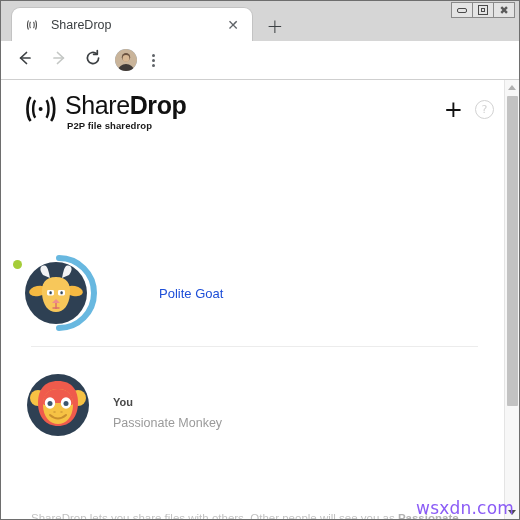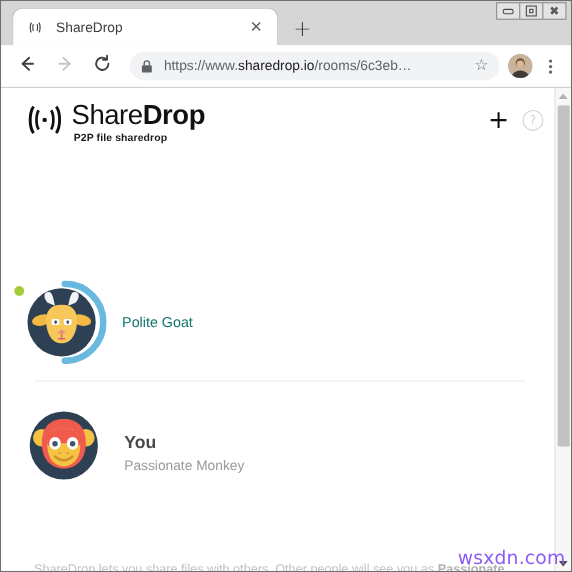--- a/index.html
+++ b/index.html
@@ -342,24 +342,25 @@
     height: 76px;
     margin-left: 20px;
     flex: none;
   }
   .avatar-slot.self { width: 66px; height: 66px; margin-left: 24px; }
 
   .peer-text { margin-left: 14px; }
   .peer-text.self { margin-left: 22px; }
   .peer-name {
     font-size: 13px;
-    color: #0f766e;
+    color: #1d4ed8;
+    margin-left: 48px;
   }
   .self-title {
-    font-size: 16px;
+    font-size: 11px;
     font-weight: bold;
     color: #4a4a4a;
     line-height: 21px;
     margin-top: 12px;
   }
   .self-sub {
     margin-top: 3px;
     font-size: 12.5px;
     color: #9a9a9a;
   }
@@ -485,30 +486,20 @@
 
     <div class="nav-btn reload">
       <span>
         <svg width="18" height="18" viewBox="0 0 18 18">
           <path d="M14.6 9 A5.6 5.6 0 1 1 12.6 4.7" fill="none" stroke="#3c4043" stroke-width="1.7" stroke-linecap="round"></path>
           <path d="M13.3 1.6 L13.3 5.3 L9.6 5.3" fill="none" stroke="#3c4043" stroke-width="1.7" stroke-linecap="round" stroke-linejoin="round"></path>
         </svg>
       </span>
     </div>
 
-    <div class="omnibox">
-      <span class="omni-lock">
-        <svg width="11" height="13" viewBox="0 0 11 13">
-          <rect x="1" y="5.4" width="9" height="6.6" rx="1.1" fill="#5f6368"></rect>
-          <path d="M3.1 5.4 V3.7 a2.4 2.4 0 0 1 4.8 0 V5.4" fill="none" stroke="#5f6368" stroke-width="1.25"></path>
-        </svg>
-      </span>
-      <span class="omni-url"><span>https://www.</span><span class="host">sharedrop.io</span><span>/rooms/6c3eb…</span></span>
-      <span class="omni-star">☆</span>
-    </div>
 
     <div class="avatar-btn">
       <svg width="22" height="22" viewBox="0 0 22 22">
         <circle cx="11" cy="11" r="11" fill="#c9b49a"></circle>
         <circle cx="11" cy="8.2" r="4.2" fill="#6b5340"></circle>
         <path d="M2.4 22 a8.8 8.8 0 0 1 17.2 0 Z" fill="#3f3a38"></path>
         <circle cx="11" cy="9.4" r="3.4" fill="#d8b894"></circle>
       </svg>
     </div>
 

